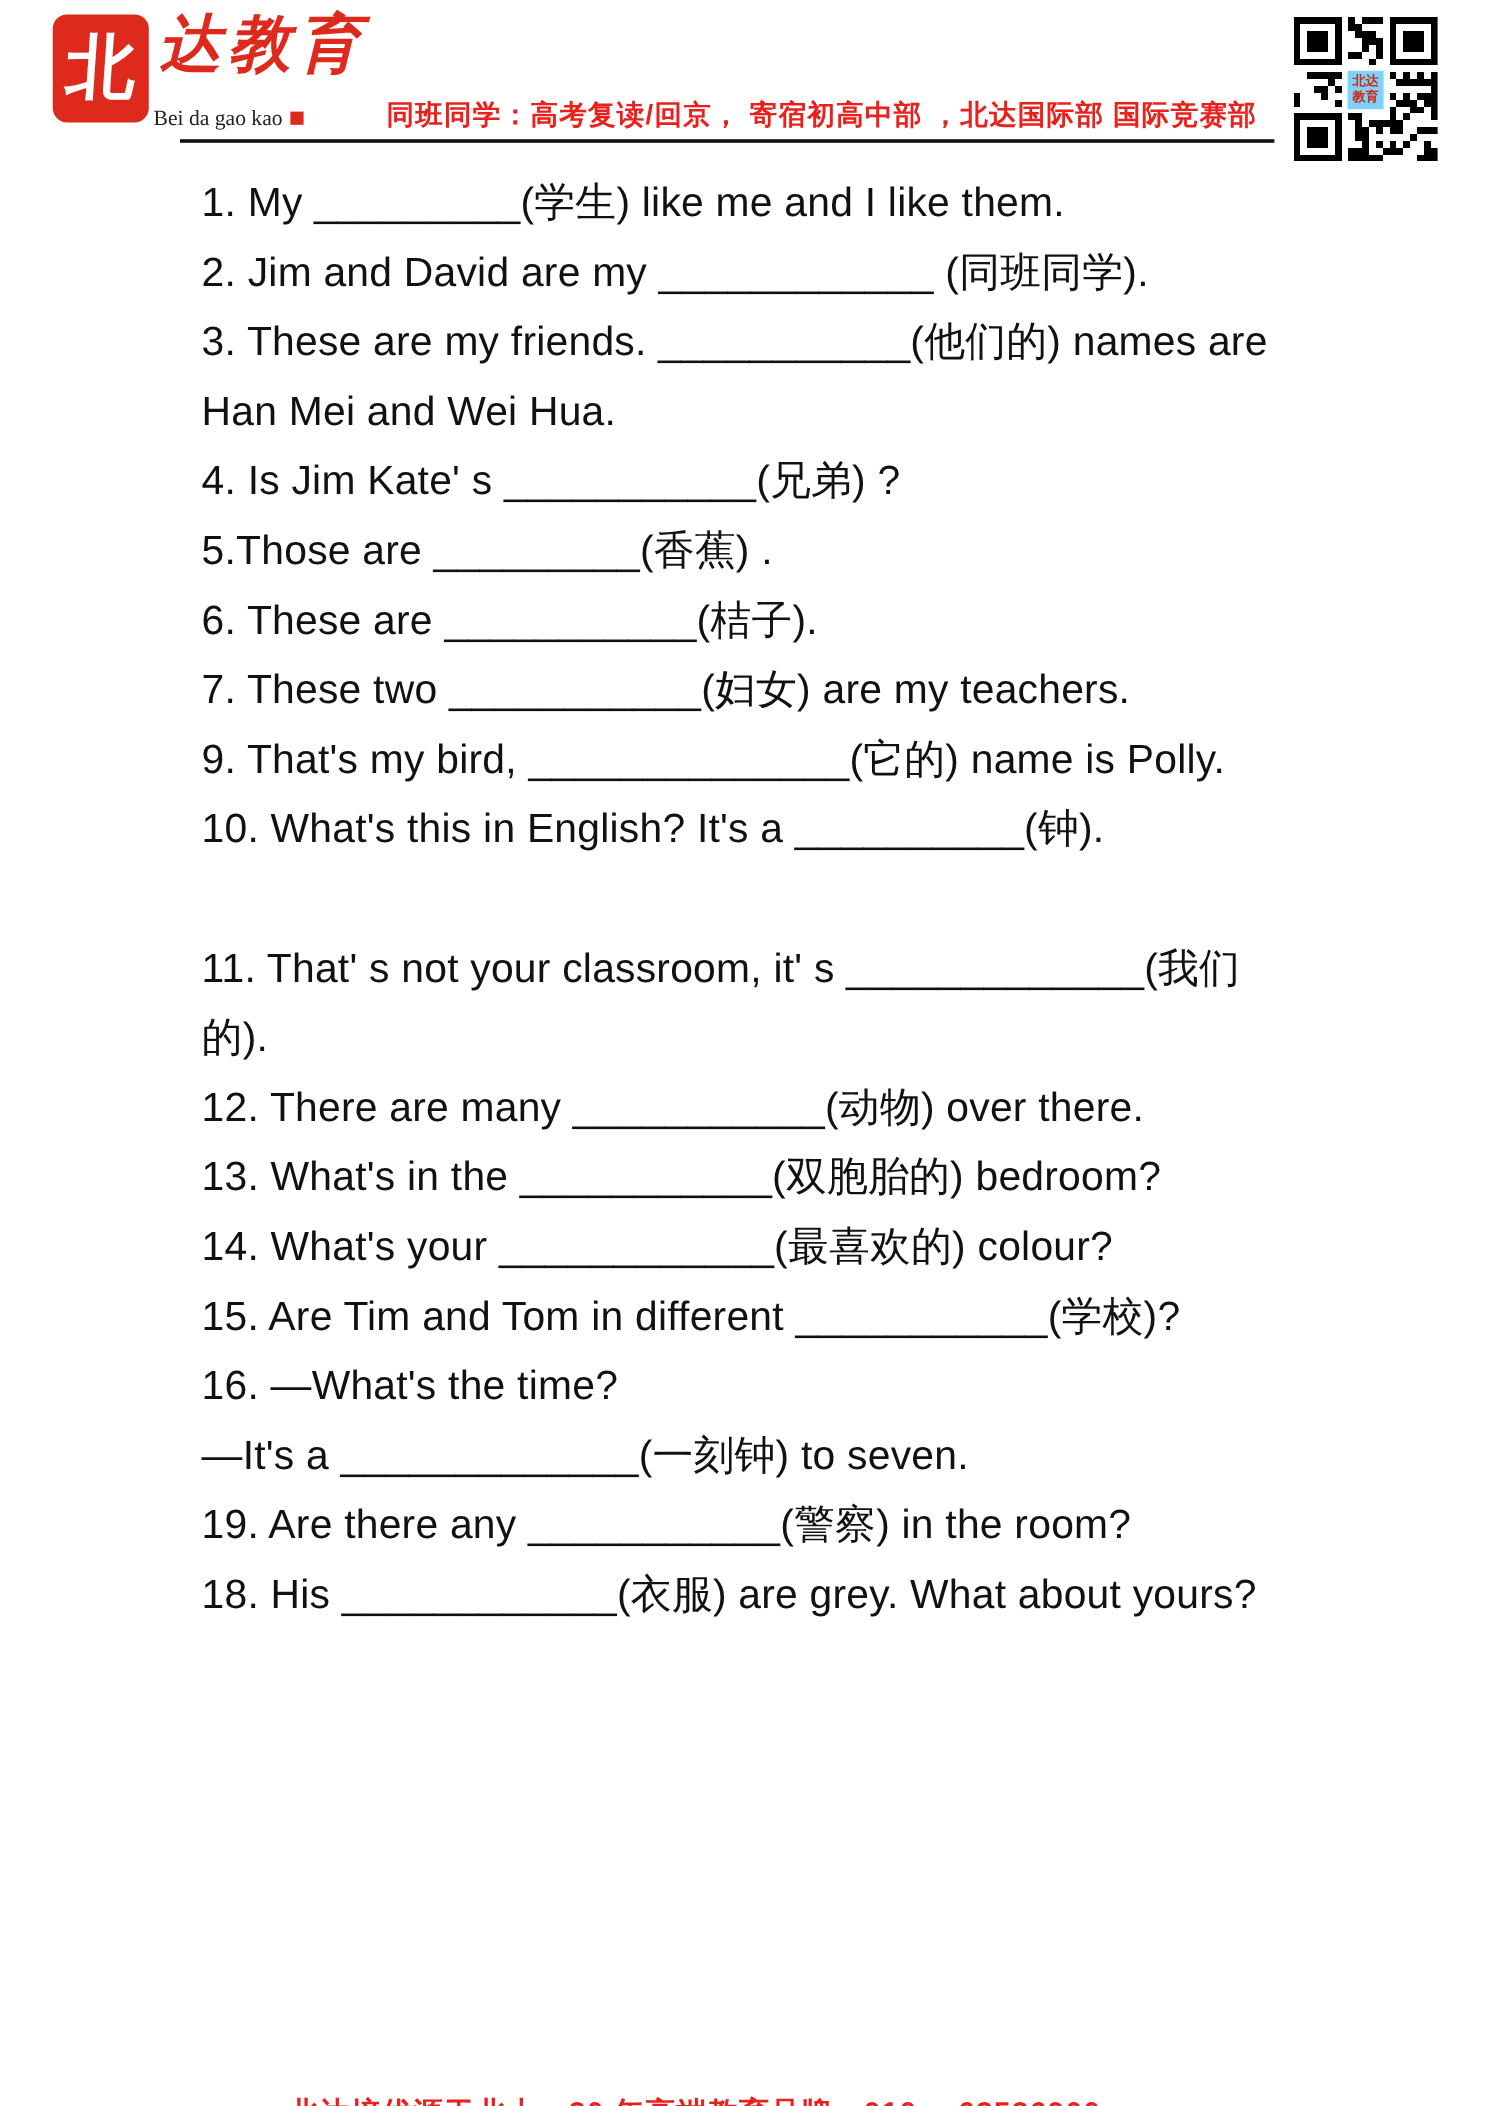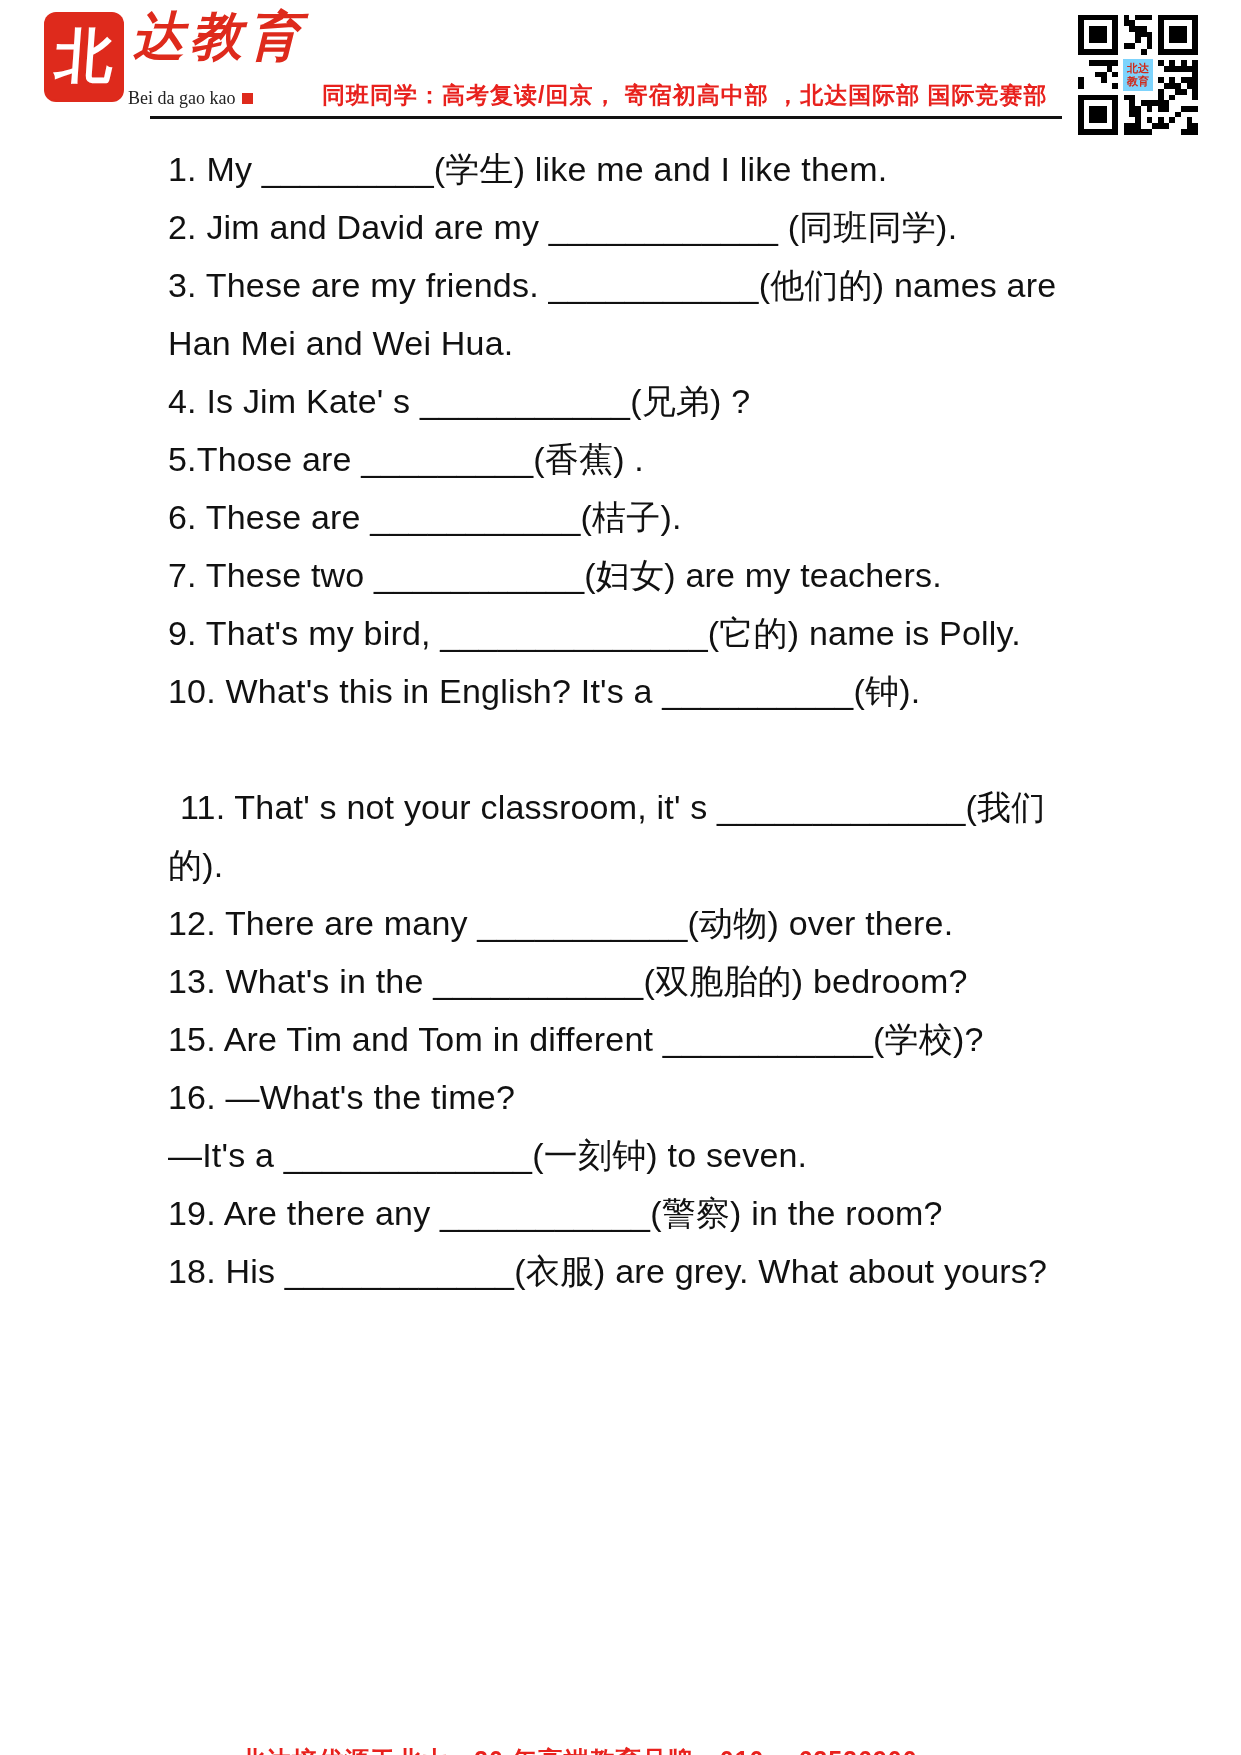--- a/index.html
+++ b/index.html
@@ -66,21 +66,21 @@
   }
 
   
   .exercises {
     position: absolute; left: 168px; top: 140px; width: 920px;
   }
   .exercises p.line {
     font-size: 34px; line-height: 58px;
     letter-spacing: 0.2px; white-space: nowrap;
   }
-  .exercises p.line.gap { margin-top: 58px; margin-left: 12px; }
+  .exercises p.line.gap { margin-top: 58px; }
 
   
   .footer-text {
     position: absolute; left: 240px; top: 1744px;
     color: #e8211d; font-weight: bold; font-size: 25px;
     white-space: nowrap; letter-spacing: 1px;
   }
 </style>
 </head>
 <body>
@@ -311,20 +311,21 @@
       <p class="line">4. Is Jim Kate' s ___________(兄弟) ?</p>
       <p class="line">5.Those are _________(香蕉) .</p>
       <p class="line">6. These are ___________(桔子).</p>
       <p class="line">7. These two ___________(妇女) are my teachers.</p>
       <p class="line">9. That's my bird, ______________(它的) name is Polly.</p>
       <p class="line">10. What's this in English? It's a __________(钟).</p>
       <p class="line gap">11. That' s not your classroom, it' s _____________(我们</p>
       <p class="line">的).</p>
       <p class="line">12. There are many ___________(动物) over there.</p>
       <p class="line">13. What's in the ___________(双胞胎的) bedroom?</p>
+      <p class="line">14. What's your ____________(最喜欢的) colour?</p>
       <p class="line">15. Are Tim and Tom in different ___________(学校)?</p>
       <p class="line">16. —What's the time?</p>
       <p class="line">—It's a _____________(一刻钟) to seven.</p>
       <p class="line">19. Are there any ___________(警察) in the room?</p>
       <p class="line">18. His ____________(衣服) are grey. What about yours?</p>
     </main>
 
   <div class="footer-text">北达培优源于北大，20 年高端教育品牌。010 －62526900</div>
 
 </div>

